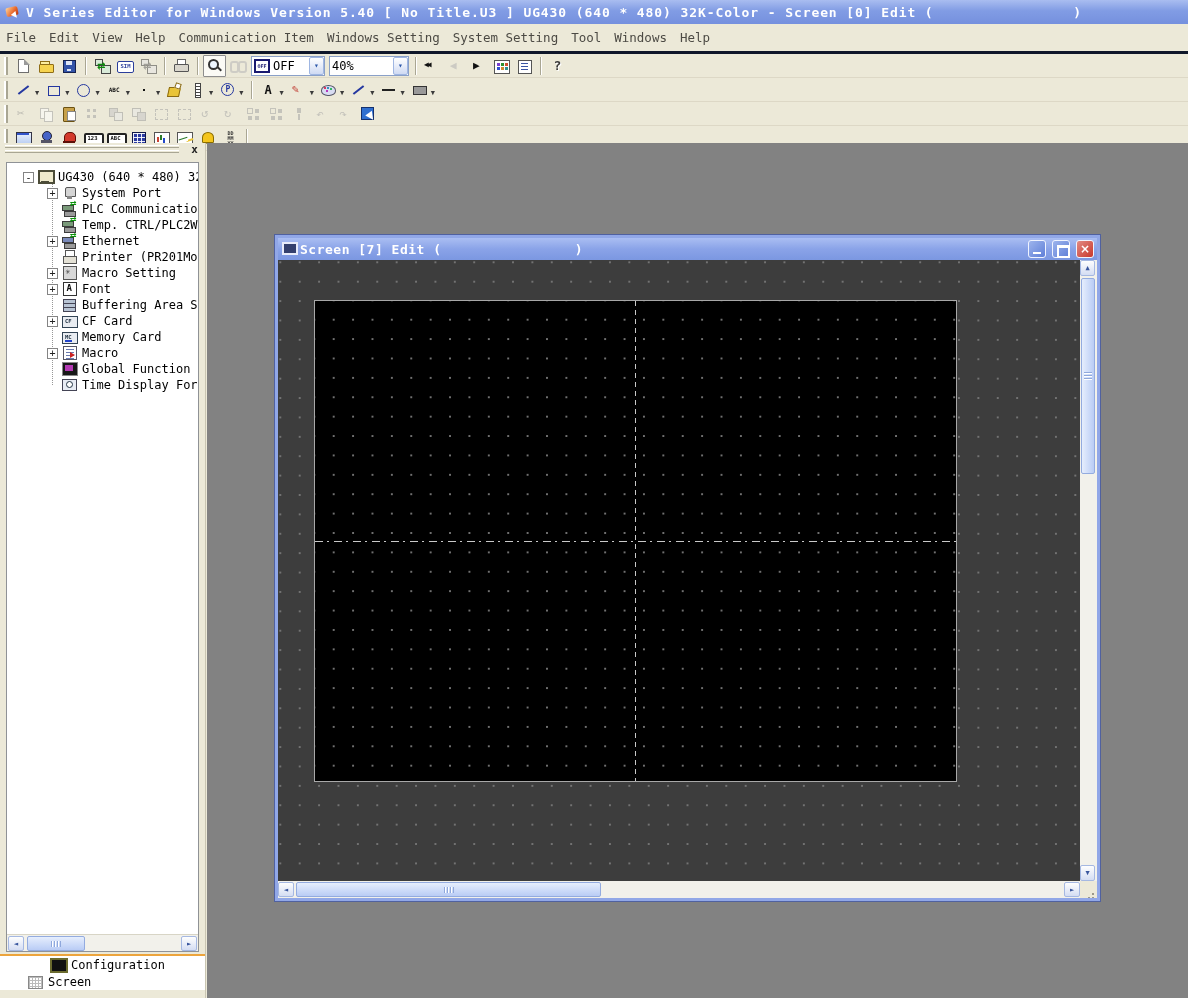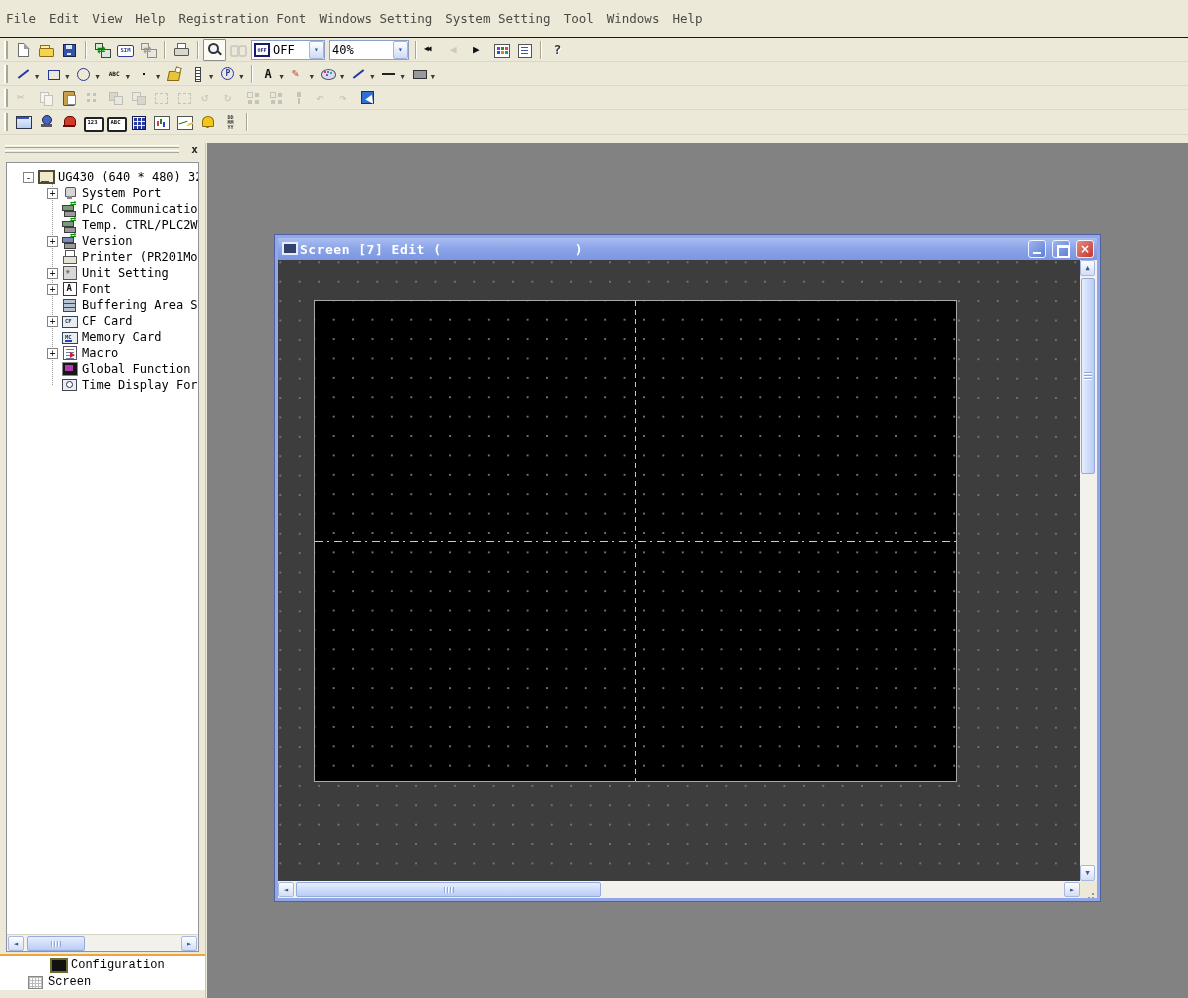--- a/index.html
+++ b/index.html
@@ -10,21 +10,21 @@
   
   .titlebar{height:24px;background:linear-gradient(180deg,#a9bdf0 0%,#819ce4 45%,#7590de 100%);
             display:flex;align-items:center;padding:0 5px;gap:5px;}
   .appicon{width:16px;height:16px;position:relative;flex:none;}
   .appicon::before{content:"";position:absolute;left:1px;top:3px;width:12px;height:9px;
             background:linear-gradient(135deg,#ffd9a0,#e8662a 60%,#b33415);border-radius:2px;transform:rotate(-12deg);}
   .appicon::after{content:"";position:absolute;left:8px;top:8px;border:3px solid transparent;border-top:6px solid #fff;transform:rotate(-40deg);}
   .title-text{color:#fff;font-weight:bold;font-size:13px;letter-spacing:.9px;white-space:pre;overflow:hidden;}
 
   
-  .menubar{height:38px;display:flex;align-items:center;padding:0 6px;background:#ece9d8;border-bottom:1px solid #0f172a;}
+  .menubar{height:30px;display:flex;align-items:center;padding:0 6px;background:#ece9d8;border-bottom:3px solid #0f172a;}
   .menu-item{font-size:12.5px;color:#4c4a44;margin-right:13px;white-space:pre;cursor:default;}
 
   
   .tbrow{height:24px;display:flex;align-items:center;padding:0 2px;background:#ece9d8;border-bottom:1px solid #ddd8c6;}
   .tbrow.last{height:25px;}
   .grip{width:4px;height:18px;border-left:2px solid #fff;border-right:2px solid #a9a693;margin:0 4px 0 2px;flex:none;}
   .sep{width:2px;height:18px;border-left:1px solid #a9a693;border-right:1px solid #fff;margin:0 4px;flex:none;}
   .tbtn{width:23px;height:22px;display:inline-flex;align-items:center;justify-content:center;flex:none;position:relative;}
   .tbtn.framed{border:1px solid #8d8d8d;background:#fbfaf5;border-radius:1px;}
   .dis{filter:grayscale(1);opacity:.55;}
@@ -155,21 +155,21 @@
   .t-mc::after{content:"MC";position:absolute;left:3px;top:4px;font:bold 5.5px "DejaVu Sans Mono",monospace;color:#234;border-bottom:2px solid #2244cc;}
   .t-macro::before{content:"";position:absolute;left:1px;top:0;width:12px;height:12px;background:#fff;border:1px solid #556;
       background-image:repeating-linear-gradient(#6a7ab0 0 1px,transparent 1px 3px);background-size:8px 10px;background-position:2px 2px;background-repeat:no-repeat;}
   .t-macro::after{content:"";position:absolute;left:8px;top:6px;border-left:5px solid #c22;border-top:3px solid transparent;border-bottom:3px solid transparent;}
   .t-gfs::before{content:"";position:absolute;left:0;top:0;width:14px;height:12px;background:#181818;border:1px solid #888;}
   .t-gfs::after{content:"";position:absolute;left:3px;top:3px;width:8px;height:6px;background:#b43ab4;}
   .t-time::before{content:"";position:absolute;left:0;top:1px;width:13px;height:10px;background:#e8ecf4;border:1px solid #445;}
   .t-time::after{content:"";position:absolute;left:4px;top:3px;width:5px;height:5px;border:1px solid #234;border-radius:50%;background:#fff;}
 
   
-  .tabs{position:absolute;left:0;right:0;bottom:0;height:44px;background:#fff;border-top:2px solid #eca43c;font-family:Liberation Mono, monospace;}
+  .tabs{position:absolute;left:0;right:0;bottom:0;height:44px;background:#fff;border-top:2px solid #eca43c;}
   .tabrow{height:17px;display:flex;align-items:center;font-size:12px;color:#000;background:#fff;}
   .tabrow.cfg{padding-left:50px;}
   .tabrow.scr{padding-left:28px;}
   .tabs .filler{height:8px;background:#ece9d8;}
   .cfgicon{width:16px;height:13px;position:relative;margin-right:5px;flex:none;}
   .cfgicon::before{content:"";position:absolute;left:0;top:0;width:14px;height:11px;background:#111;border:2px solid #6b6b2e;}
   .scricon{width:15px;height:12px;position:relative;margin-right:5px;flex:none;}
   .scricon::before{content:"";position:absolute;left:0;top:0;width:13px;height:11px;background:#fff;border:1px solid #888;
       background-image:linear-gradient(#bbb 1px,transparent 1px),linear-gradient(90deg,#bbb 1px,transparent 1px);background-size:3px 3px;}
 
@@ -210,27 +210,31 @@
   .cw-vsb{position:absolute;top:0;bottom:17px;right:0;width:17px;background:#f2f1eb;}
   .cw-corner{position:absolute;right:0;bottom:0;width:17px;height:17px;background:#ece9d8;}
   .cw-corner::after{content:"";position:absolute;right:3px;bottom:3px;width:2px;height:2px;background:#9b988a;
       box-shadow:-4px 4px 0 #9b988a,0 4px 0 #9b988a,-8px 8px 0 transparent;}
 </style>
 </head>
 <body>
 
 <div class="app">
 
+  <div class="titlebar">
+    <span class="appicon"></span>
+    <span class="title-text">V Series Editor for Windows Version 5.40 [ No Title.U3 ] UG430 (640 * 480) 32K-Color - Screen [0] Edit (                )</span>
+  </div>
 
   <div class="menubar">
     <span class="menu-item">File</span>
     <span class="menu-item">Edit</span>
     <span class="menu-item">View</span>
     <span class="menu-item">Help</span>
-    <span class="menu-item">Registration Font</span>
+    <span class="menu-item">Communication Item</span>
     <span class="menu-item">Windows Setting</span>
     <span class="menu-item">System Setting</span>
     <span class="menu-item">Tool</span>
     <span class="menu-item">Windows</span>
     <span class="menu-item">Help</span>
   </div>
 
   <div class="tbrow">
     <span class="grip"></span>
     <span class="tbtn">
@@ -483,31 +487,31 @@
             <span class="tlabel">PLC Communication(M</span>
           </div>
           <div class="trow noexp">
             <span class="exp"></span>
             <span class="ti t-plc"></span>
             <span class="tlabel">Temp. CTRL/PLC2Way</span>
           </div>
           <div class="trow">
             <span class="exp">+</span>
             <span class="ti t-eth"></span>
-            <span class="tlabel">Version</span>
+            <span class="tlabel">Ethernet</span>
           </div>
           <div class="trow noexp">
             <span class="exp"></span>
             <span class="ti t-printer"></span>
             <span class="tlabel">Printer (PR201Monoch</span>
           </div>
           <div class="trow">
             <span class="exp">+</span>
             <span class="ti t-unit"></span>
-            <span class="tlabel">Unit Setting</span>
+            <span class="tlabel">Macro Setting</span>
           </div>
           <div class="trow">
             <span class="exp">+</span>
             <span class="ti t-font"></span>
             <span class="tlabel">Font</span>
           </div>
           <div class="trow noexp">
             <span class="exp"></span>
             <span class="ti t-buffer"></span>
             <span class="tlabel">Buffering Area Sett</span>

